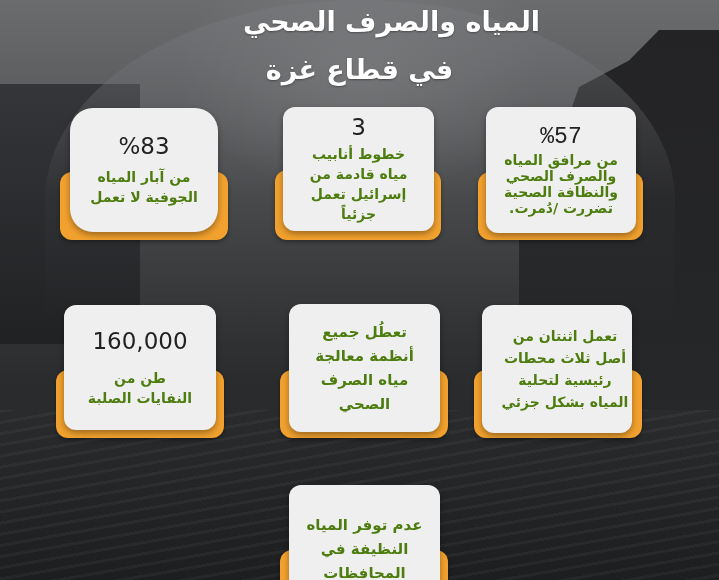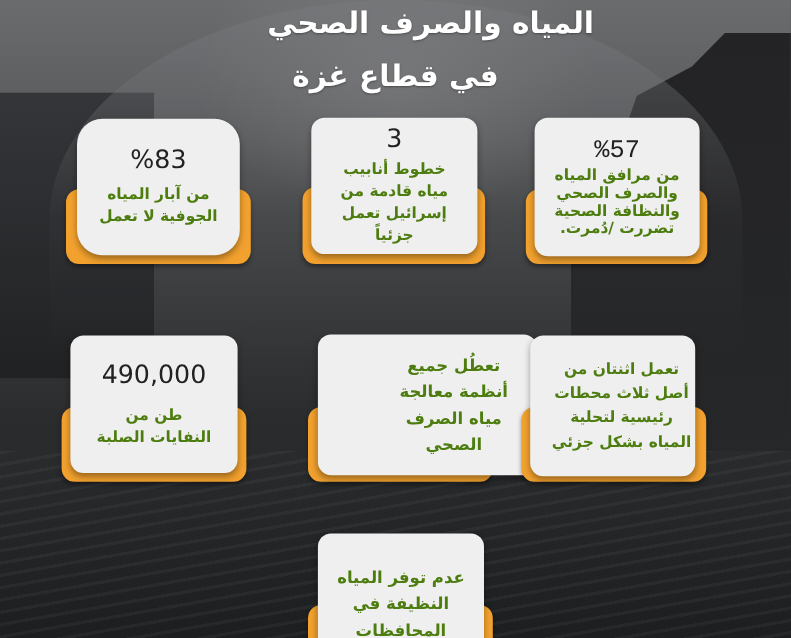--- a/index.html
+++ b/index.html
@@ -95,28 +95,28 @@
   <div class="card-accent" style="left:478px;top:172px;width:165px;height:68px;"></div>
   <div class="card" style="left:486px;top:107px;width:150px;height:126px;">
     <div class="num" style="margin-bottom:2px;font-family:Liberation Mono, monospace;">%57</div>
     <div class="txt" style="line-height:16px;width:120px;">من مرافق المياه والصرف الصحي والنظافة الصحية تضررت /دُمرت.</div>
   </div>
 </div>
 
 <div>
   <div class="card-accent" style="left:56px;top:370px;width:168px;height:68px;"></div>
   <div class="card" style="left:64px;top:305px;width:152px;height:125px;">
-    <div class="num" style="margin-bottom:14px;">490,000</div>
+    <div class="num" style="margin-bottom:14px;">160,000</div>
     <div class="txt" style="width:110px;">طن من النفايات الصلبة</div>
   </div>
 </div>
 
 <div>
   <div class="card-accent" style="left:280px;top:370px;width:168px;height:68px;"></div>
-  <div class="card" style="left:289px;top:304px;width:151px;height:128px;padding-left:48px;">
+  <div class="card" style="left:289px;top:304px;width:151px;height:128px;">
     <div class="txt" style="font-size:15px;line-height:24px;width:125px;">تعطُل جميع أنظمة معالجة مياه الصرف الصحي</div>
   </div>
 </div>
 
 <div>
   <div class="card-accent" style="left:474px;top:370px;width:168px;height:68px;"></div>
   <div class="card" style="left:482px;top:305px;width:150px;height:128px;">
     <div class="txt" style="line-height:22px;width:130px;margin-left:16px;">تعمل اثنتان من أصل ثلاث محطات رئيسية لتحلية المياه بشكل جزئي</div>
   </div>
 </div>

